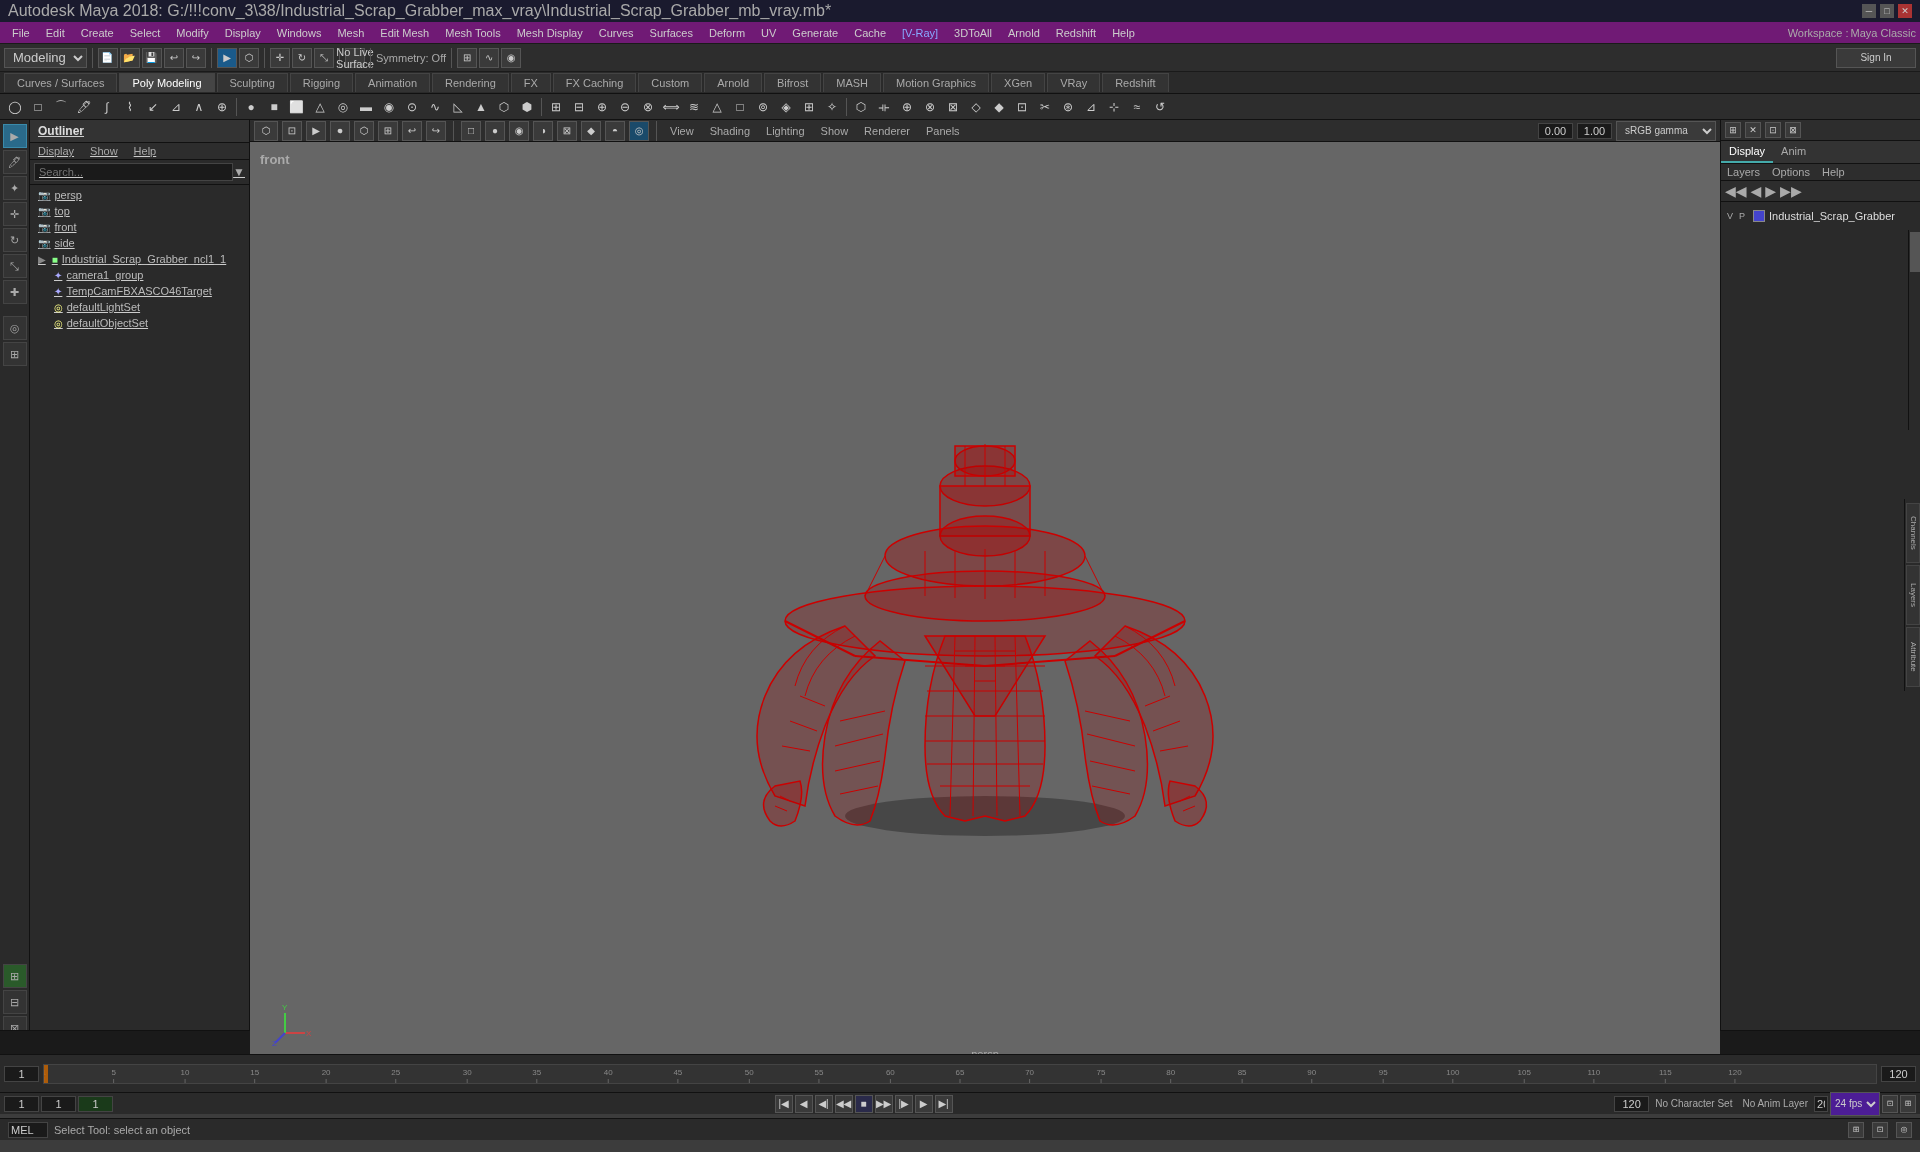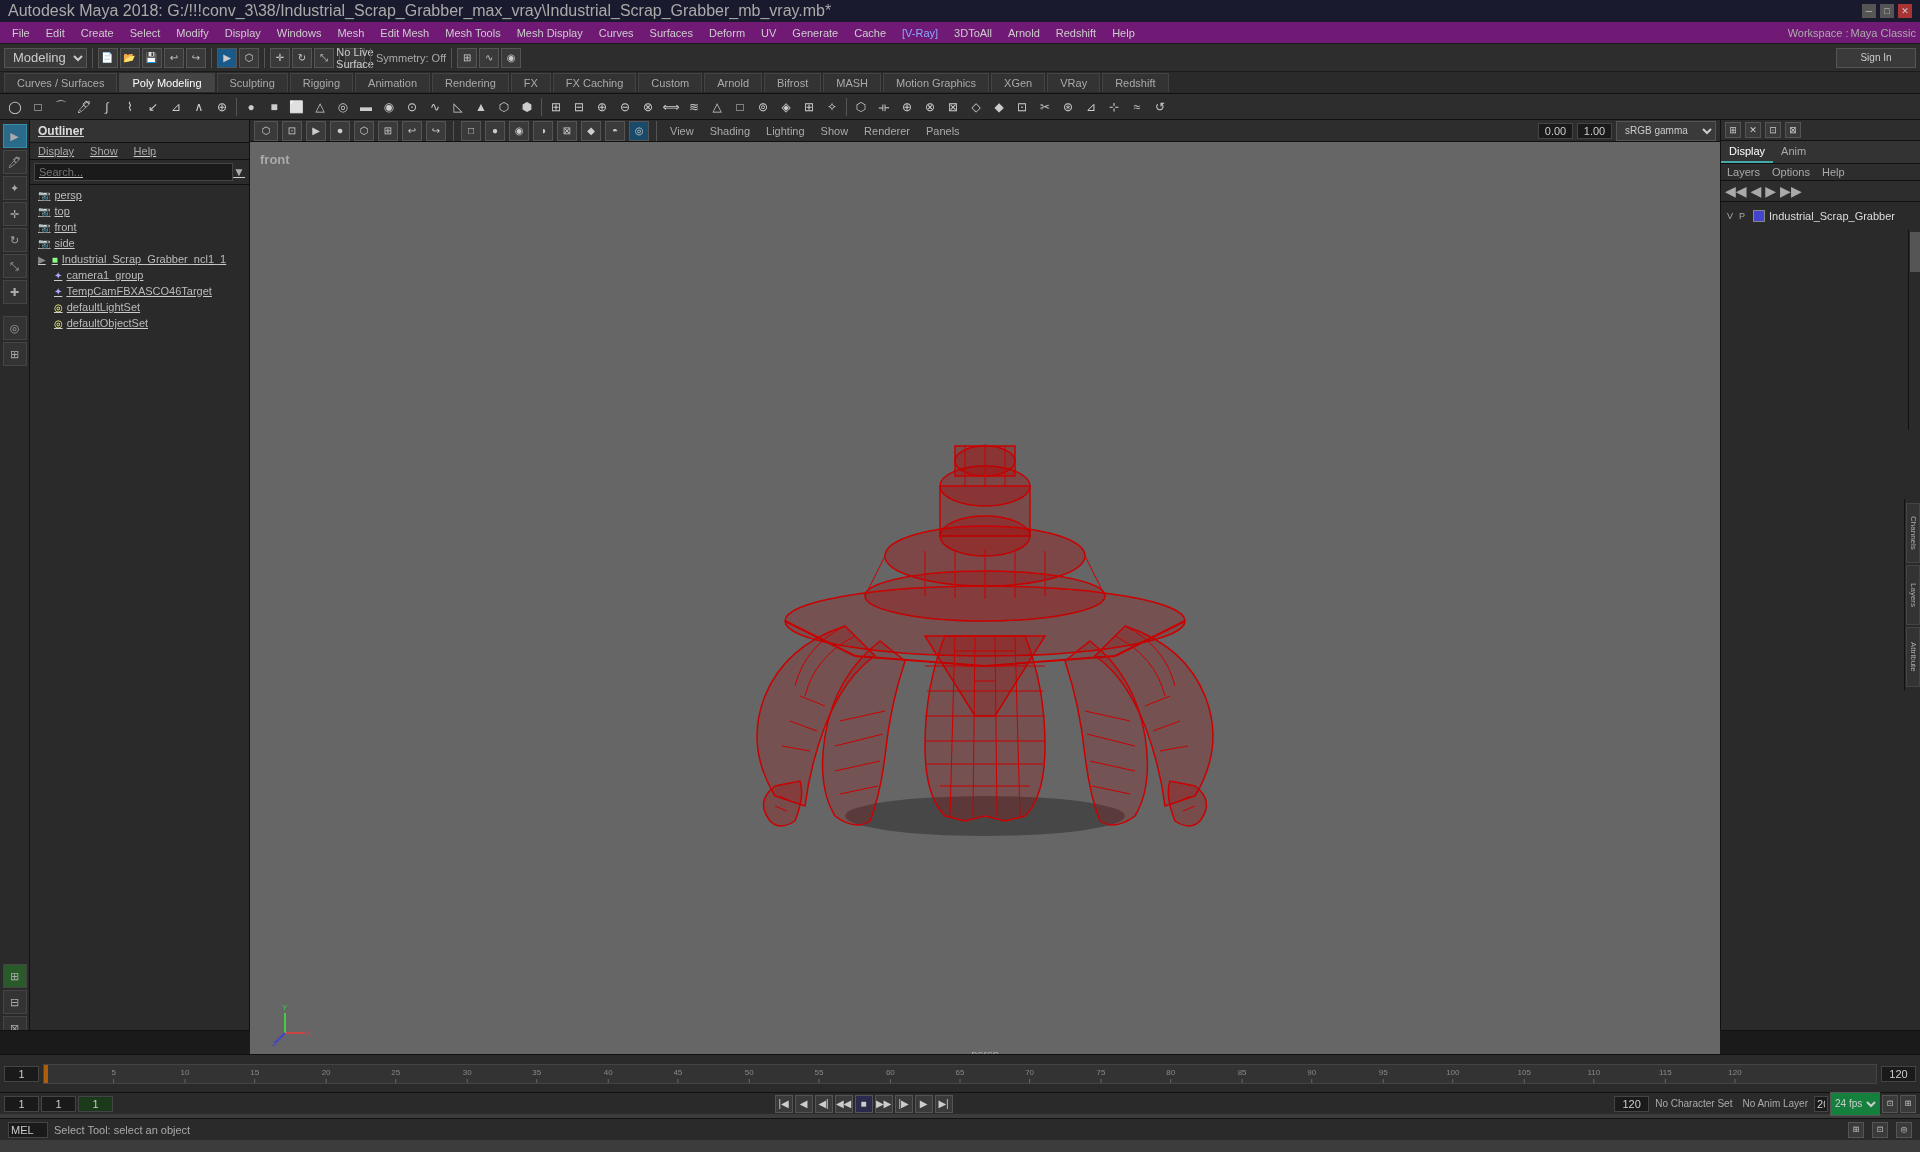--- a/index.html
+++ b/index.html
@@ -360,21 +360,21 @@
       width: 40px;
       background: #1a1a1a;
       border: 1px solid #444;
       color: #ccc;
       font-size: 11px;
       height: 16px;
       padding: 0 2px;
       text-align: center;
     }
     .fps-select {
-      background: #15803d;
+      background: #4c1d95;
       border: 1px solid #555;
       color: #ccc;
       font-size: 10px;
       height: 24px;
     }
   </style>
 </head>
 <body>
 
 <div id="title-bar">

